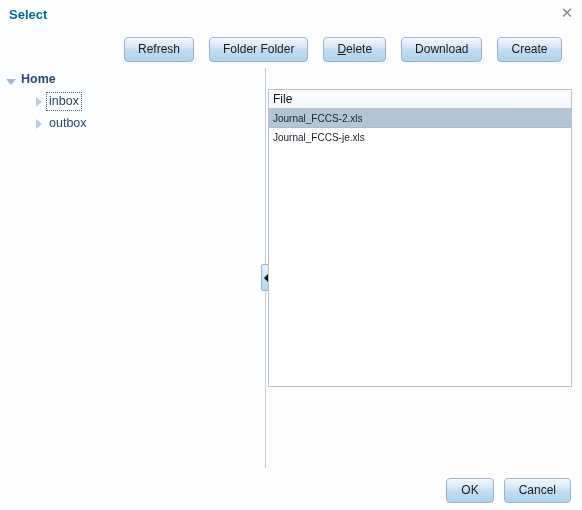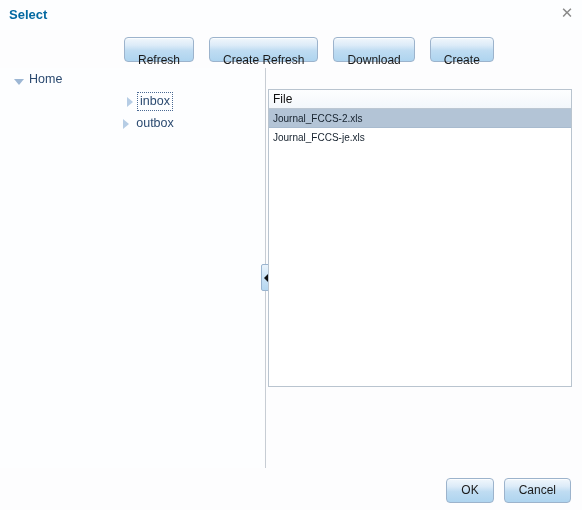--- a/index.html
+++ b/index.html
@@ -72,21 +72,21 @@
     display: flex;
     gap: 15px;
     align-items: flex-start;
   }
 
   .btn {
     display: inline-block;
     box-sizing: border-box;
     height: 25px;
     line-height: 23px;
-    padding: 11px 13px;
+    padding: 0 13px;
     font-size: 12px;
     color: #1b1b1b;
     text-align: center;
     white-space: nowrap;
     border: 1px solid #9cb3cc;
     border-radius: 4px;
     background: linear-gradient(to bottom, #f1f7fc 0%, #dcebf8 32%, #bfdcf2 55%, #aed4ef 100%);
     box-shadow: 0 1px 0 rgba(255,255,255,0.65) inset;
     cursor: pointer;
     user-select: none;
@@ -130,22 +130,22 @@
     line-height: 22px;
   }
   .tree-row .label {
     display: inline-block;
     vertical-align: middle;
     font-size: 12.5px;
     color: #2b4a70;
     padding: 0 3px;
     line-height: 17px;
   }
-  .tree-row.level0 { padding-left: 12px; }
-  .tree-row.level1 { padding-left: 32px; text-align: center; }
+  .tree-row.level0 { padding-left: 4px; font-weight: bold; }
+  .tree-row.level1 { padding-left: 32px; }
   .tree-row .label.focused {
     border: 1px dotted #4a6a94;
     padding: 0 2px;
   }
   .tri-down {
     width: 0; height: 0;
     display: inline-block;
     border-left: 5px solid transparent;
     border-right: 5px solid transparent;
     border-top: 6px solid #9db7d4;
@@ -272,22 +272,23 @@
     <div id="dialog-title">Select</div>
     <div id="close-button">✕</div>
   </div>
 
   <div id="toolbar">
     <div id="toolbar-inner">
       <div class="btn">
         <span>Refresh</span>
       </div>
       <div class="btn">
-        <span>Create Refresh</span>
-      </div>
+        <span>Folder Folder</span>
+      </div>
+      <div class="btn"><span class="accel">D</span><span>elete</span></div>
       <div class="btn">
         <span>Download</span>
       </div>
       <div class="btn">
         <span>Create</span>
       </div>
     </div>
   </div>
 
   <div id="content">

